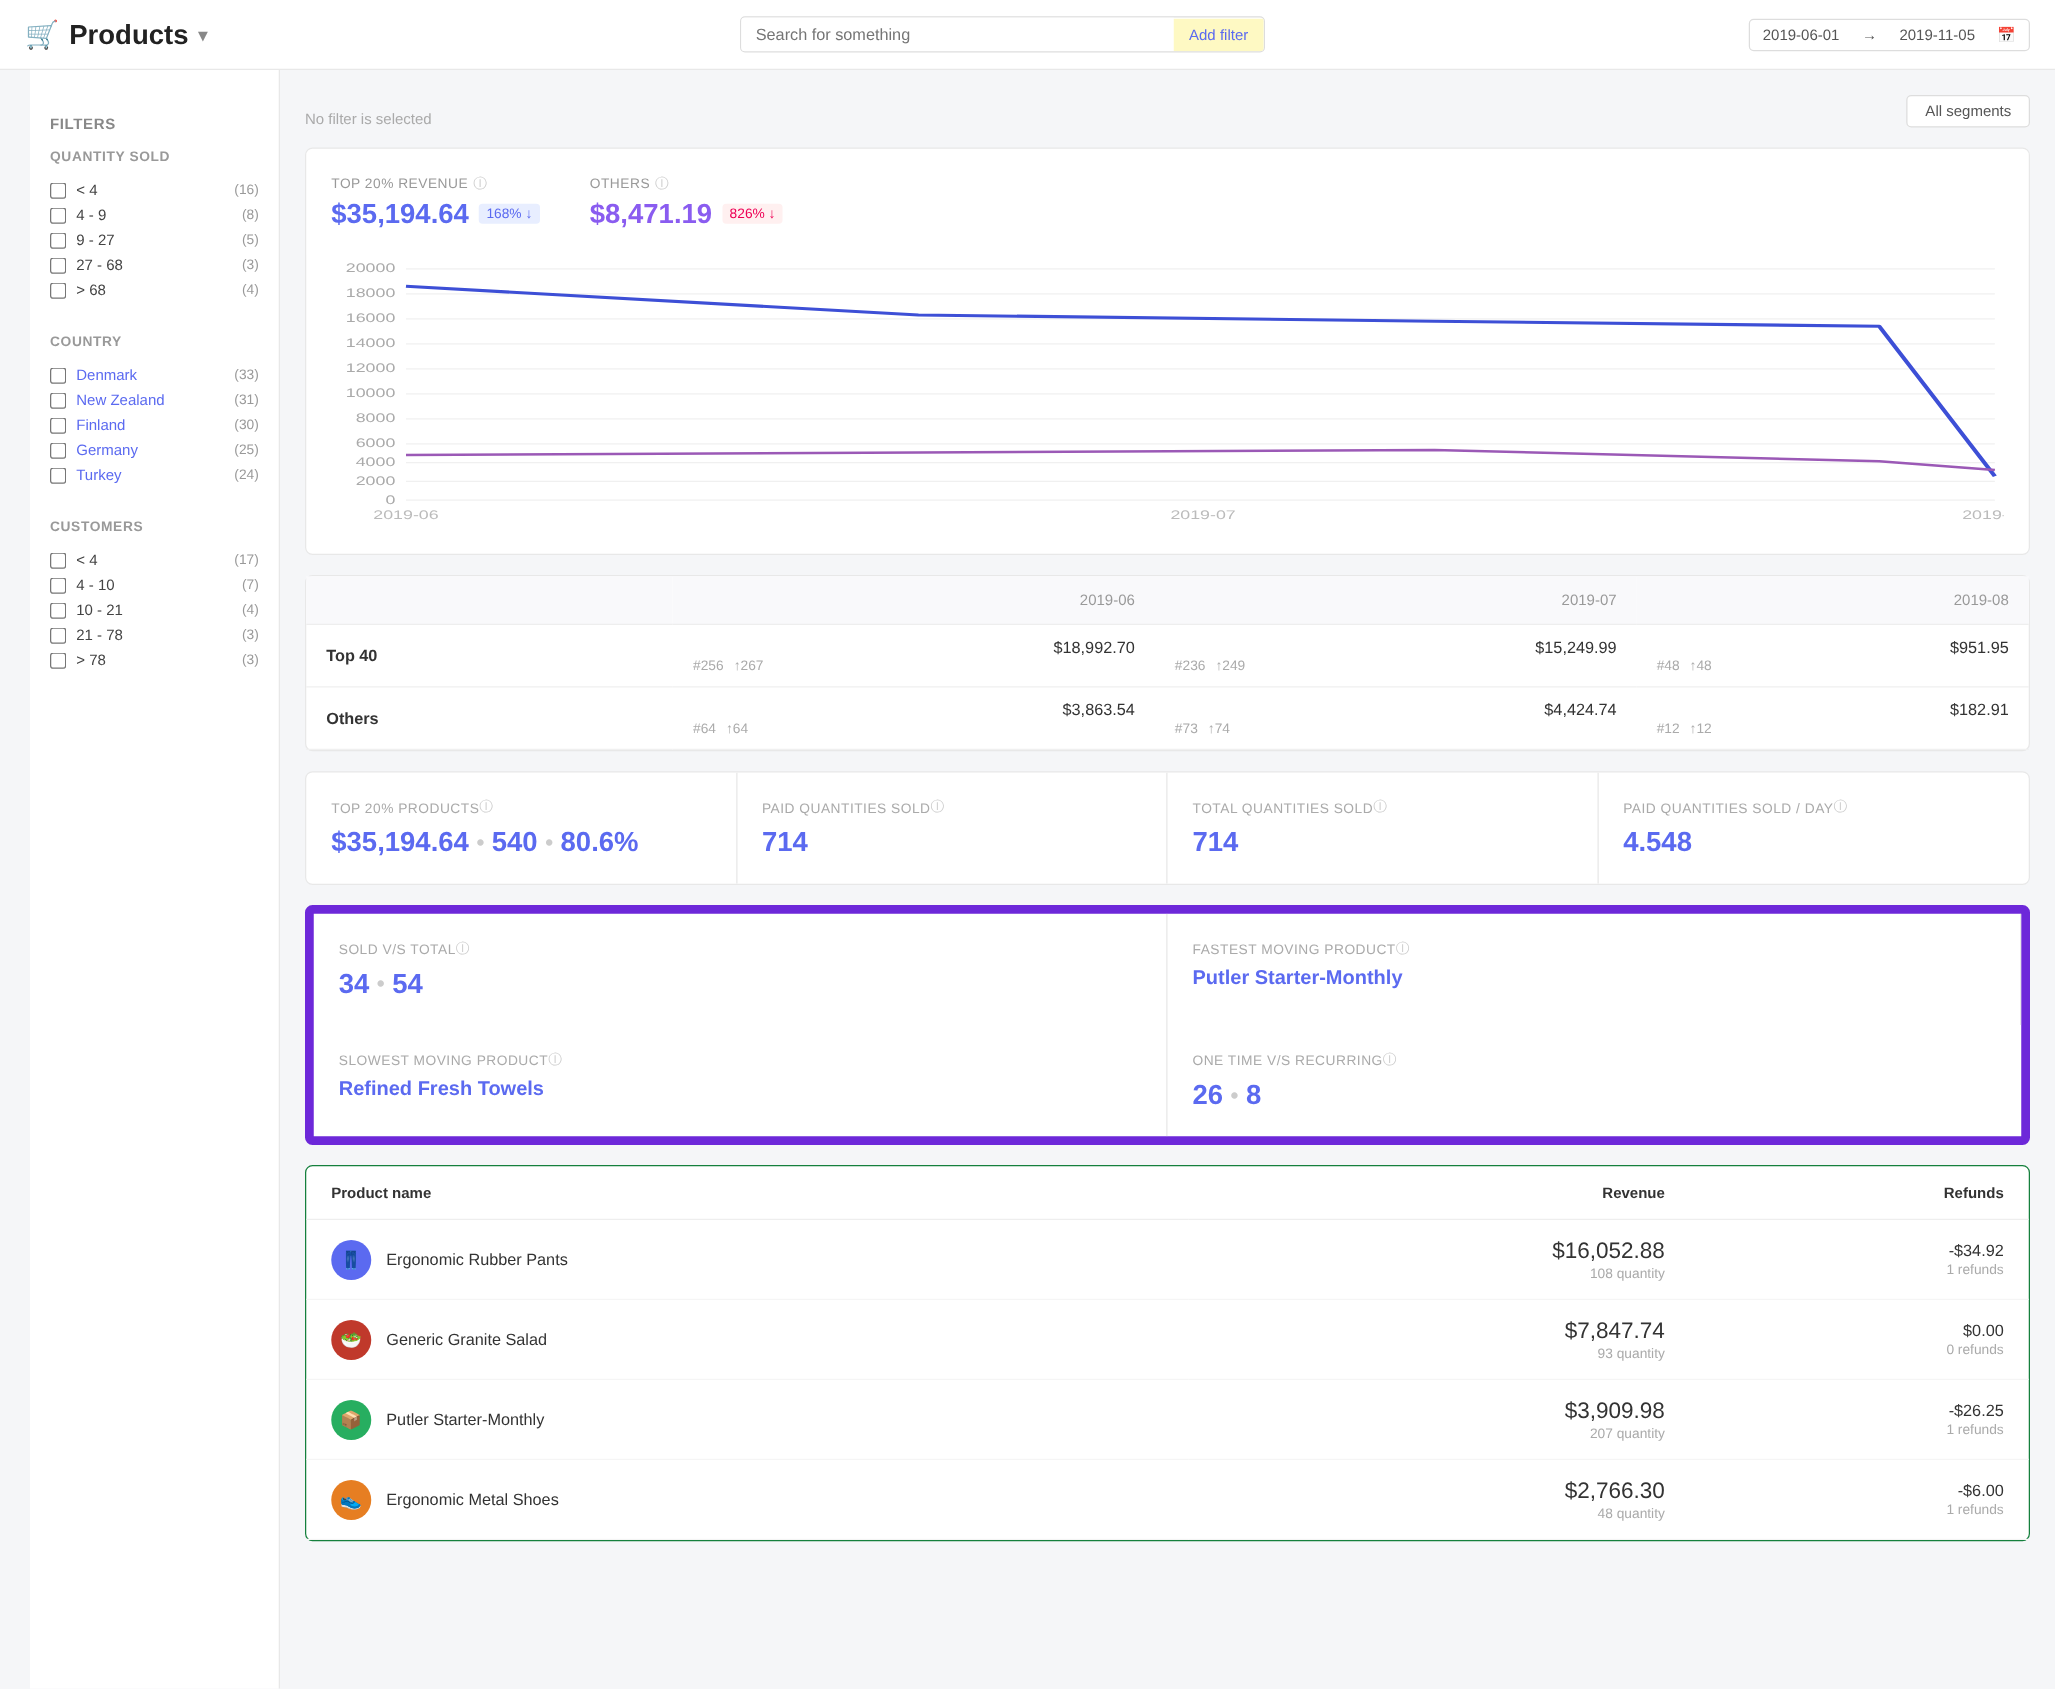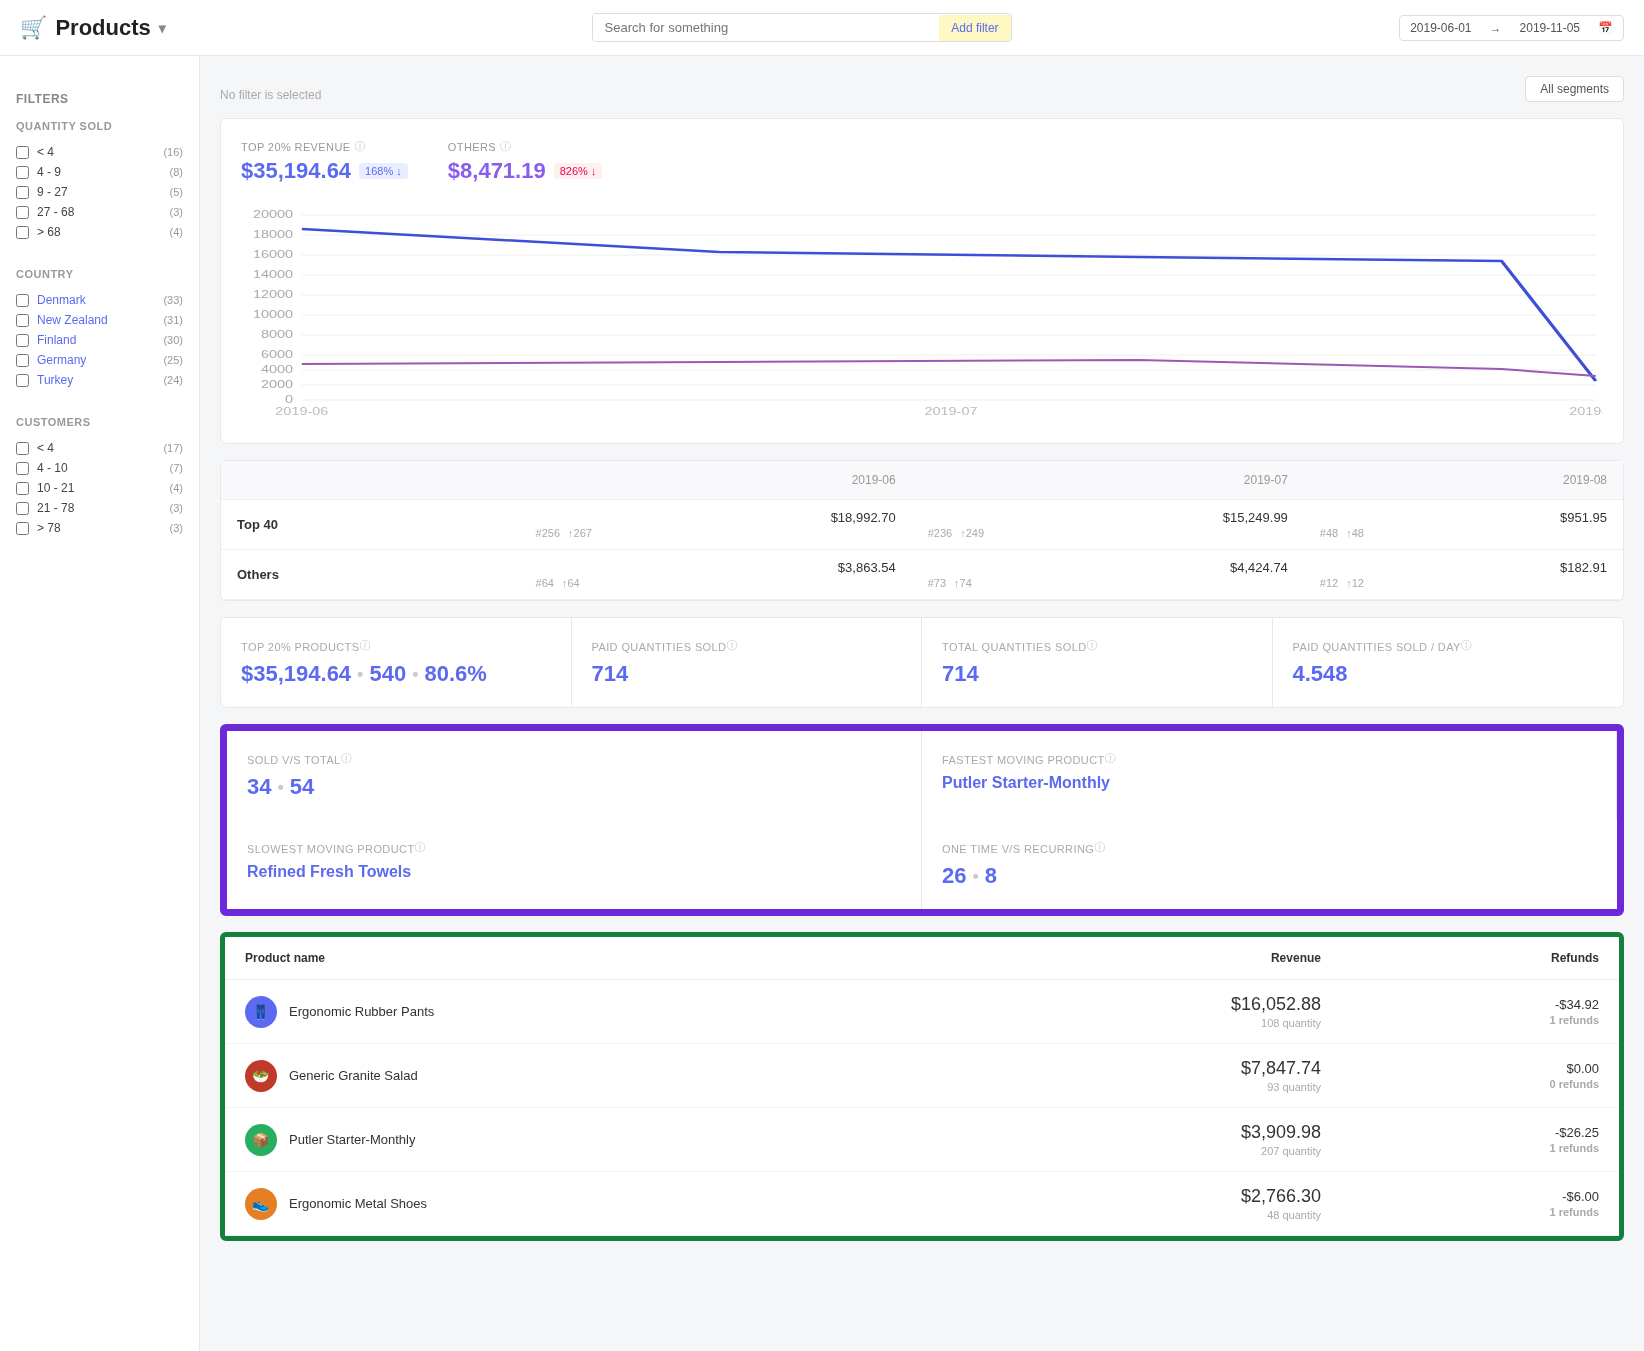--- a/index.html
+++ b/index.html
@@ -7,21 +7,21 @@
     
     
     .header { display: flex; align-items: center; background: #fff; padding: 10px 20px; border-bottom: 1px solid #e8e8e8; height: 56px; }
     .header-title { display: flex; align-items: center; gap: 8px; font-size: 22px; font-weight: 600; color: #222; min-width: 200px; }
     .header-search { display: flex; align-items: center; flex: 1; max-width: 420px; margin: 0 auto; border: 1px solid #ddd; border-radius: 4px; overflow: hidden; background: #fff; }
     .header-search input { flex: 1; border: none; outline: none; padding: 6px 12px; font-size: 13px; color: #999; }
     .header-search .add-filter-btn { background: #fef9c3; color: #5b6af0; border: none; padding: 6px 12px; cursor: pointer; font-size: 12px; font-weight: 500; }
     .header-date { display: flex; gap: 18px; margin-left: 16px; border: 1px solid #ddd; border-radius: 4px; padding: 5px 10px; font-size: 12px; color: #555; background: #fff; }
 
     
-    .layout { display: flex; min-height: calc(100vh - 56px); }
+    .layout { display: flex; min-height: calc(100vh - 56px); margin-left: 24px; }
     
     
     .sidebar { width: 200px; min-width: 200px; background: #fff; border-right: 1px solid #e8e8e8; padding: 20px 0; }
     .sidebar-section { padding: 0 16px 16px; }
     .sidebar-section-title { font-size: 11px; font-weight: 700; color: #999; letter-spacing: 0.5px; text-transform: uppercase; margin-bottom: 10px; margin-top: 10px; }
     .filter-item { display: flex; align-items: center; gap: 8px; padding: 3px 0; cursor: pointer; }
     .filter-item input[type="checkbox"] { width: 13px; height: 13px; cursor: pointer; }
     .filter-item label { flex: 1; font-size: 12px; color: #444; cursor: pointer; }
     .filter-item label.country-link { color: #5b6af0; text-decoration: none; }
     .filter-count { font-size: 11px; color: #999; }
@@ -62,33 +62,33 @@
     .stats-grid { display: grid; grid-template-columns: 1fr 1fr 1fr 1fr; gap: 0; border: 1px solid #e8e8e8; border-radius: 6px; background: #fff; margin-bottom: 16px; overflow: hidden; }
     .stat-cell { padding: 20px; border-right: 1px solid #e8e8e8; }
     .stat-cell:last-child { border-right: none; }
     .stat-label { font-size: 11px; color: #aaa; text-transform: uppercase; letter-spacing: 0.4px; margin-bottom: 8px; display: flex; align-items: flex-end; gap: 0; }
     .stat-value { font-size: 22px; font-weight: 600; color: #5b6af0; display: flex; align-items: center; gap: 6px; }
     .stat-dot { color: #ccc; font-size: 18px; }
     
     .stats-grid2 { display: grid; grid-template-columns: 1fr 1fr; gap: 0; border: 7px solid #6d28d9; border-radius: 6px; background: #fff; margin-bottom: 16px; overflow: hidden; }
     
     
-    .product-table-card { background: #fff; border: 5px solid #15803d; border-radius: 6px; padding: 0; }
+    .product-table-card { background: #fff; border: 1px solid #15803d; border-radius: 6px; padding: 0; }
     .product-table { width: 100%; border-collapse: collapse; }
     .product-table th { padding: 14px 20px; font-size: 12px; font-weight: 600; color: #333; border-bottom: 1px solid #eee; text-align: left; }
     .product-table th.right { text-align: right; }
     .product-table td { padding: 14px 20px; border-bottom: 1px solid #f5f5f5; vertical-align: middle; }
     .product-table td.right { text-align: right; }
     .product-row-name { display: flex; align-items: center; gap: 12px; }
     .product-avatar { width: 32px; height: 32px; border-radius: 50%; display: flex; align-items: center; justify-content: center; font-size: 14px; flex-shrink: 0; }
     .product-name-text { font-size: 13px; color: #333; }
     .product-rev-main { font-size: 18px; color: #333; font-weight: 500; }
     .product-rev-sub { font-size: 11px; color: #aaa; margin-top: 2px; }
     .refund-val { font-size: 13px; color: #333; }
-    .refund-sub { font-size: 11px; color: #aaa; margin-top: 2px; font-weight: bold; }
+    .refund-sub { font-size: 11px; color: #aaa; margin-top: 2px; }
     .info-icon { color: #ccc; font-size: 11px; cursor: pointer; }
 
     .filters-heading { font-size: 12px; font-weight: 700; color: #888; letter-spacing: 0.5px; text-transform: uppercase; padding: 16px 16px 4px; }
   </style>
 </head>
 <body>
 
 <div class="header">
   <div class="header-title">
     <span>🛒</span>

